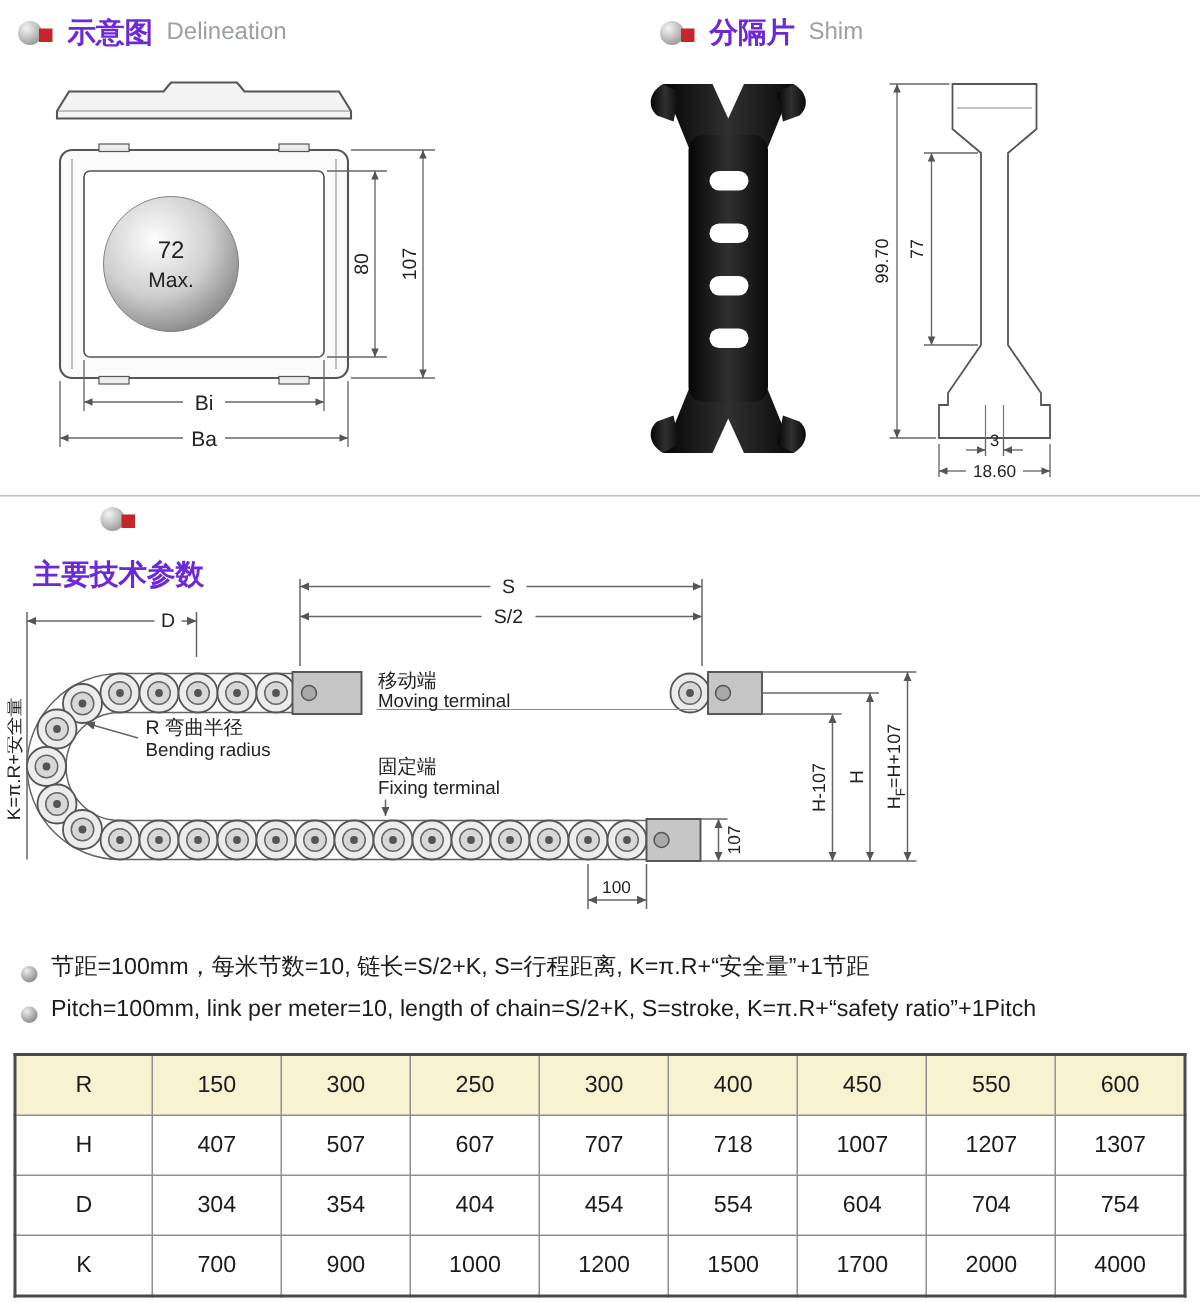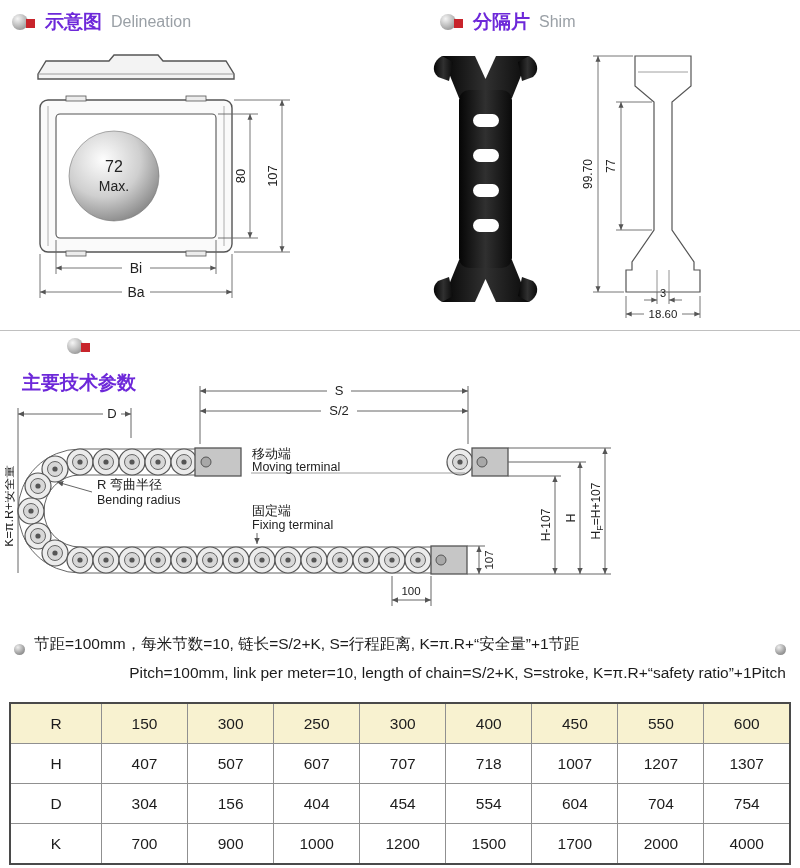--- a/index.html
+++ b/index.html
@@ -287,21 +287,21 @@
       <text x="92" y="126" font-size="12.5">Bending radius</text>
       <text x="247" y="137" font-size="13">固定端</text>
       <text x="247" y="151" font-size="12.5">Fixing terminal</text>
     </g>
   </svg>
 
   <div class="note" style="top:634px;">
     <span class="note-bullet"></span>
     <span>节距=100mm，每米节数=10, 链长=S/2+K, S=行程距离, K=π.R+“安全量”+1节距</span>
   </div>
-  <div class="note" style="top:644px;flex-direction:column;">
+  <div class="note" style="top:664px;">
     <span class="note-bullet"></span>
     <span>Pitch=100mm, link per meter=10, length of chain=S/2+K, S=stroke, K=π.R+“safety ratio”+1Pitch</span>
   </div>
 
   <table class="data-table">
     <tbody>
       <tr class="hdr">
         <td>R</td>
         <td>150</td>
         <td>300</td>
@@ -319,21 +319,21 @@
         <td>607</td>
         <td>707</td>
         <td>718</td>
         <td>1007</td>
         <td>1207</td>
         <td>1307</td>
       </tr>
       <tr>
         <td>D</td>
         <td>304</td>
-        <td>156</td>
+        <td>354</td>
         <td>404</td>
         <td>454</td>
         <td>554</td>
         <td>604</td>
         <td>704</td>
         <td>754</td>
       </tr>
       <tr>
         <td>K</td>
         <td>700</td>

